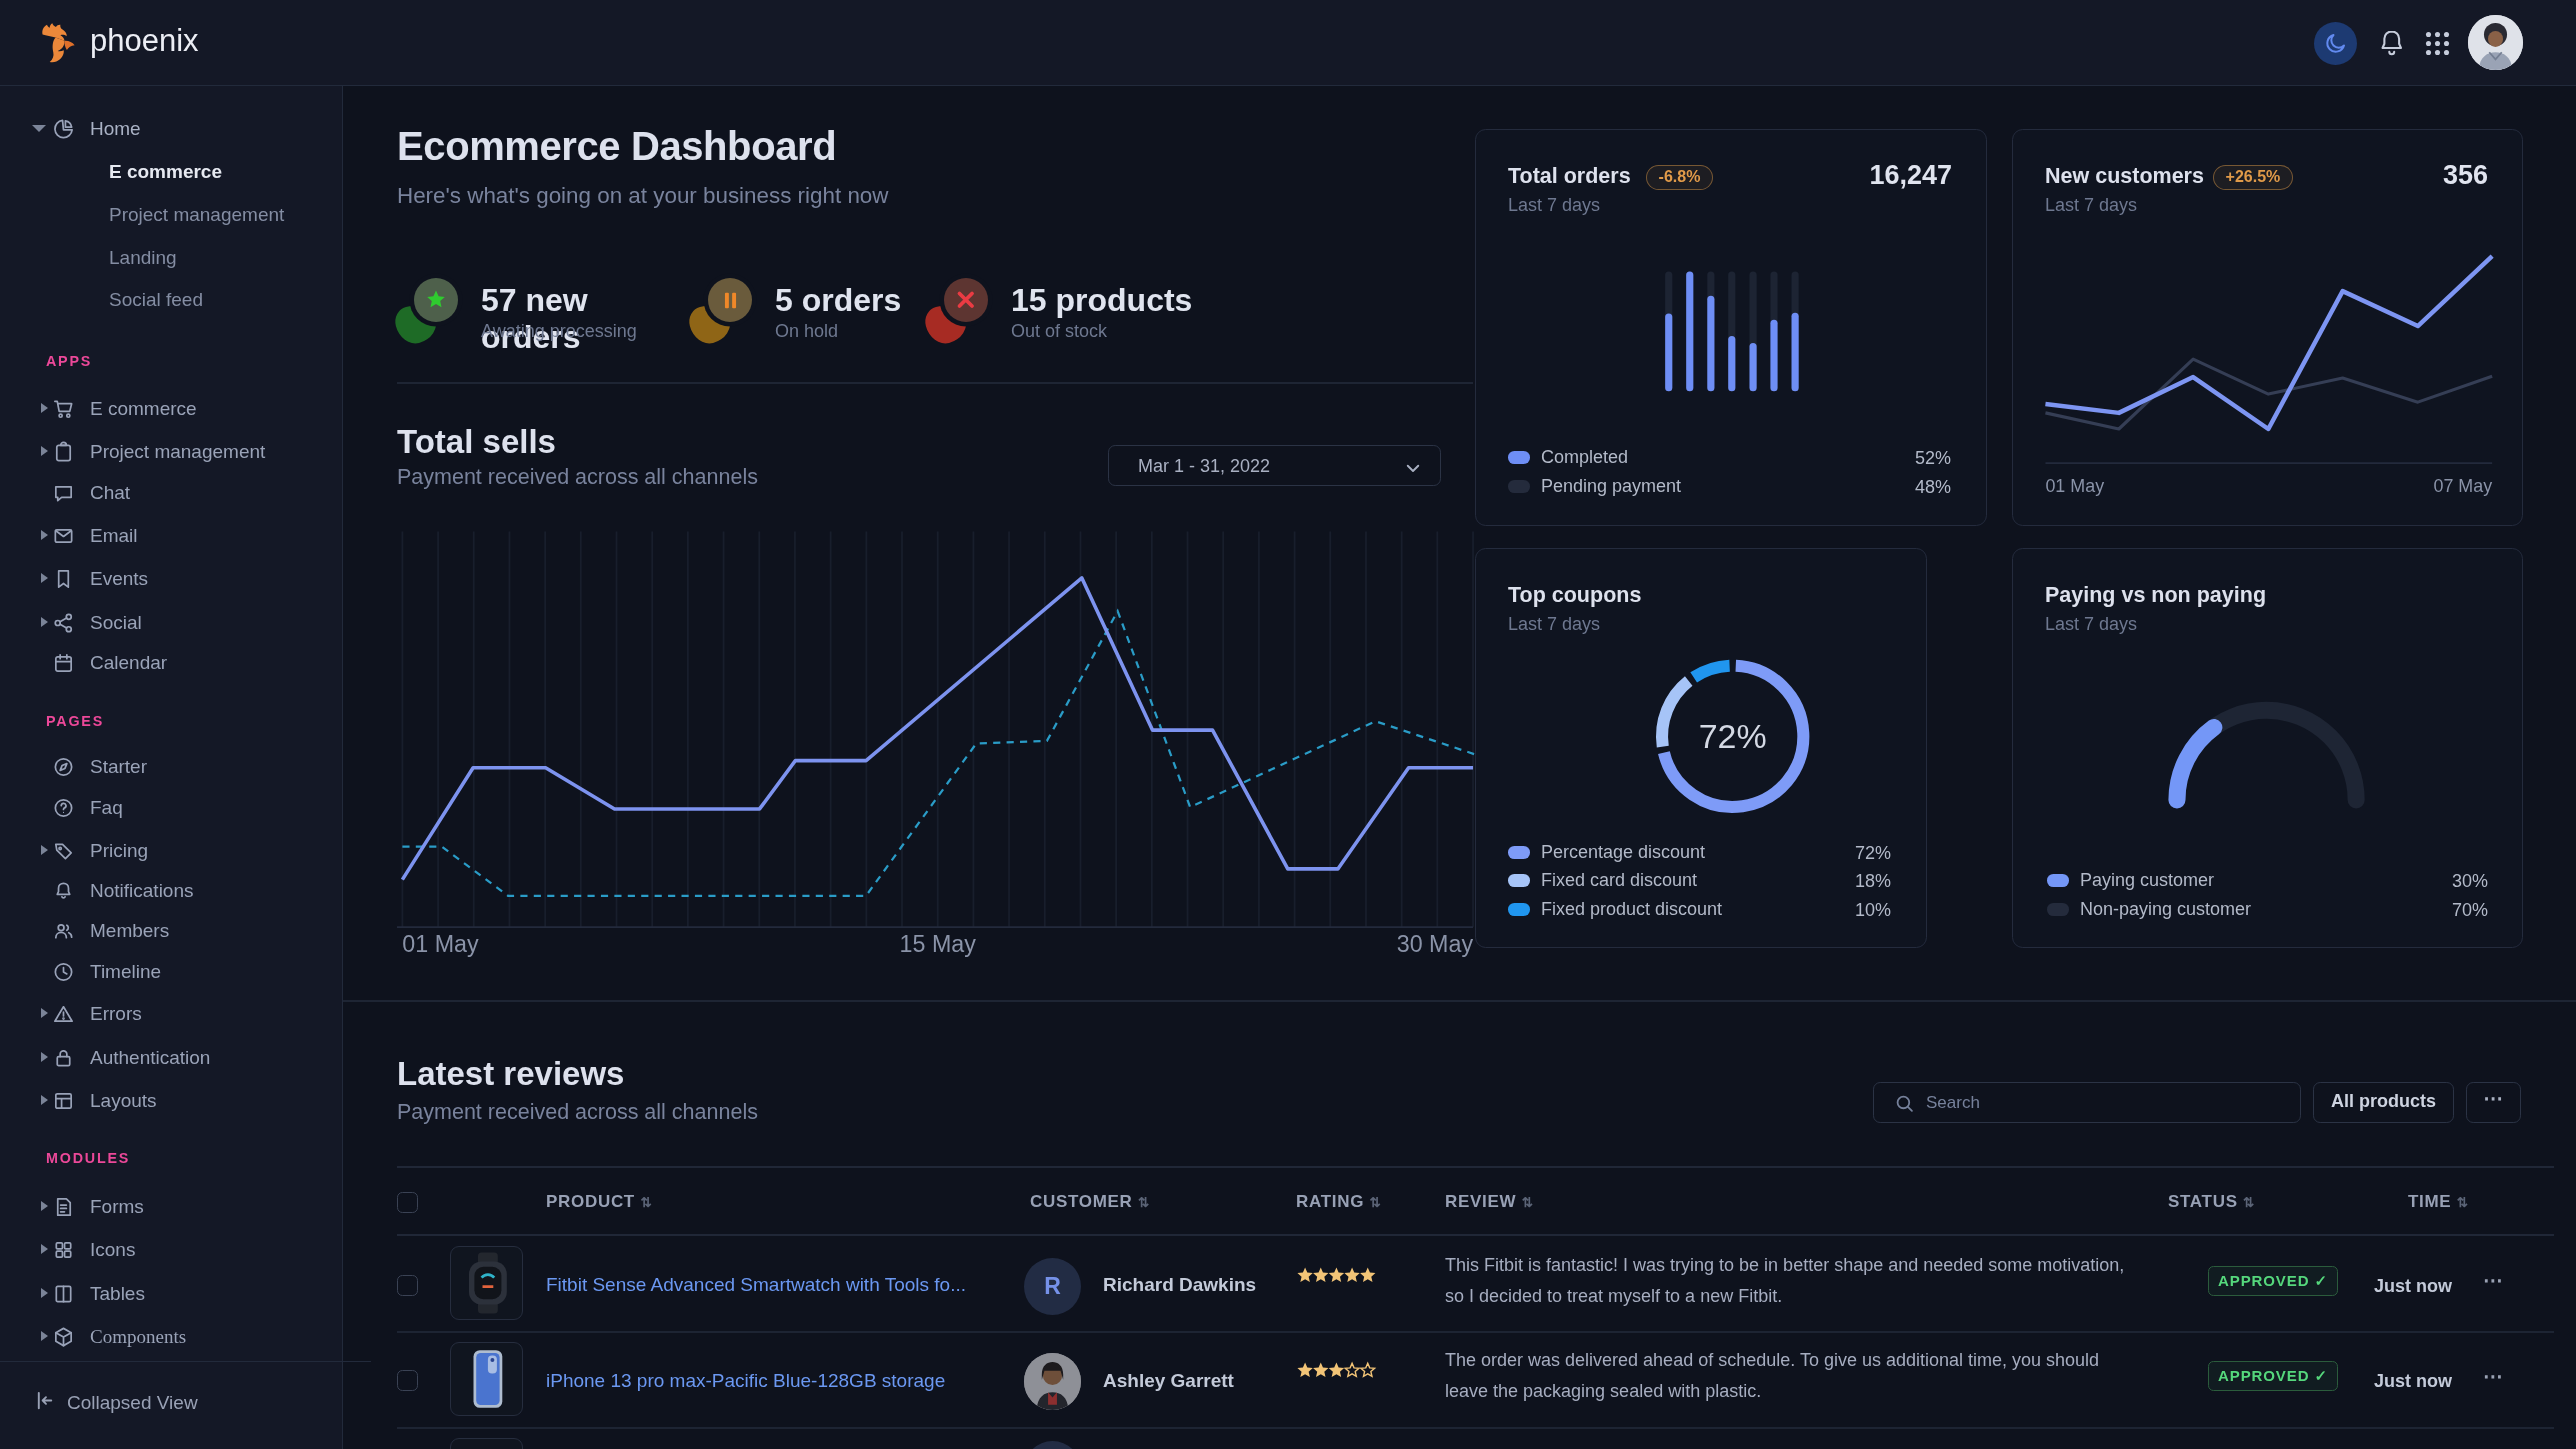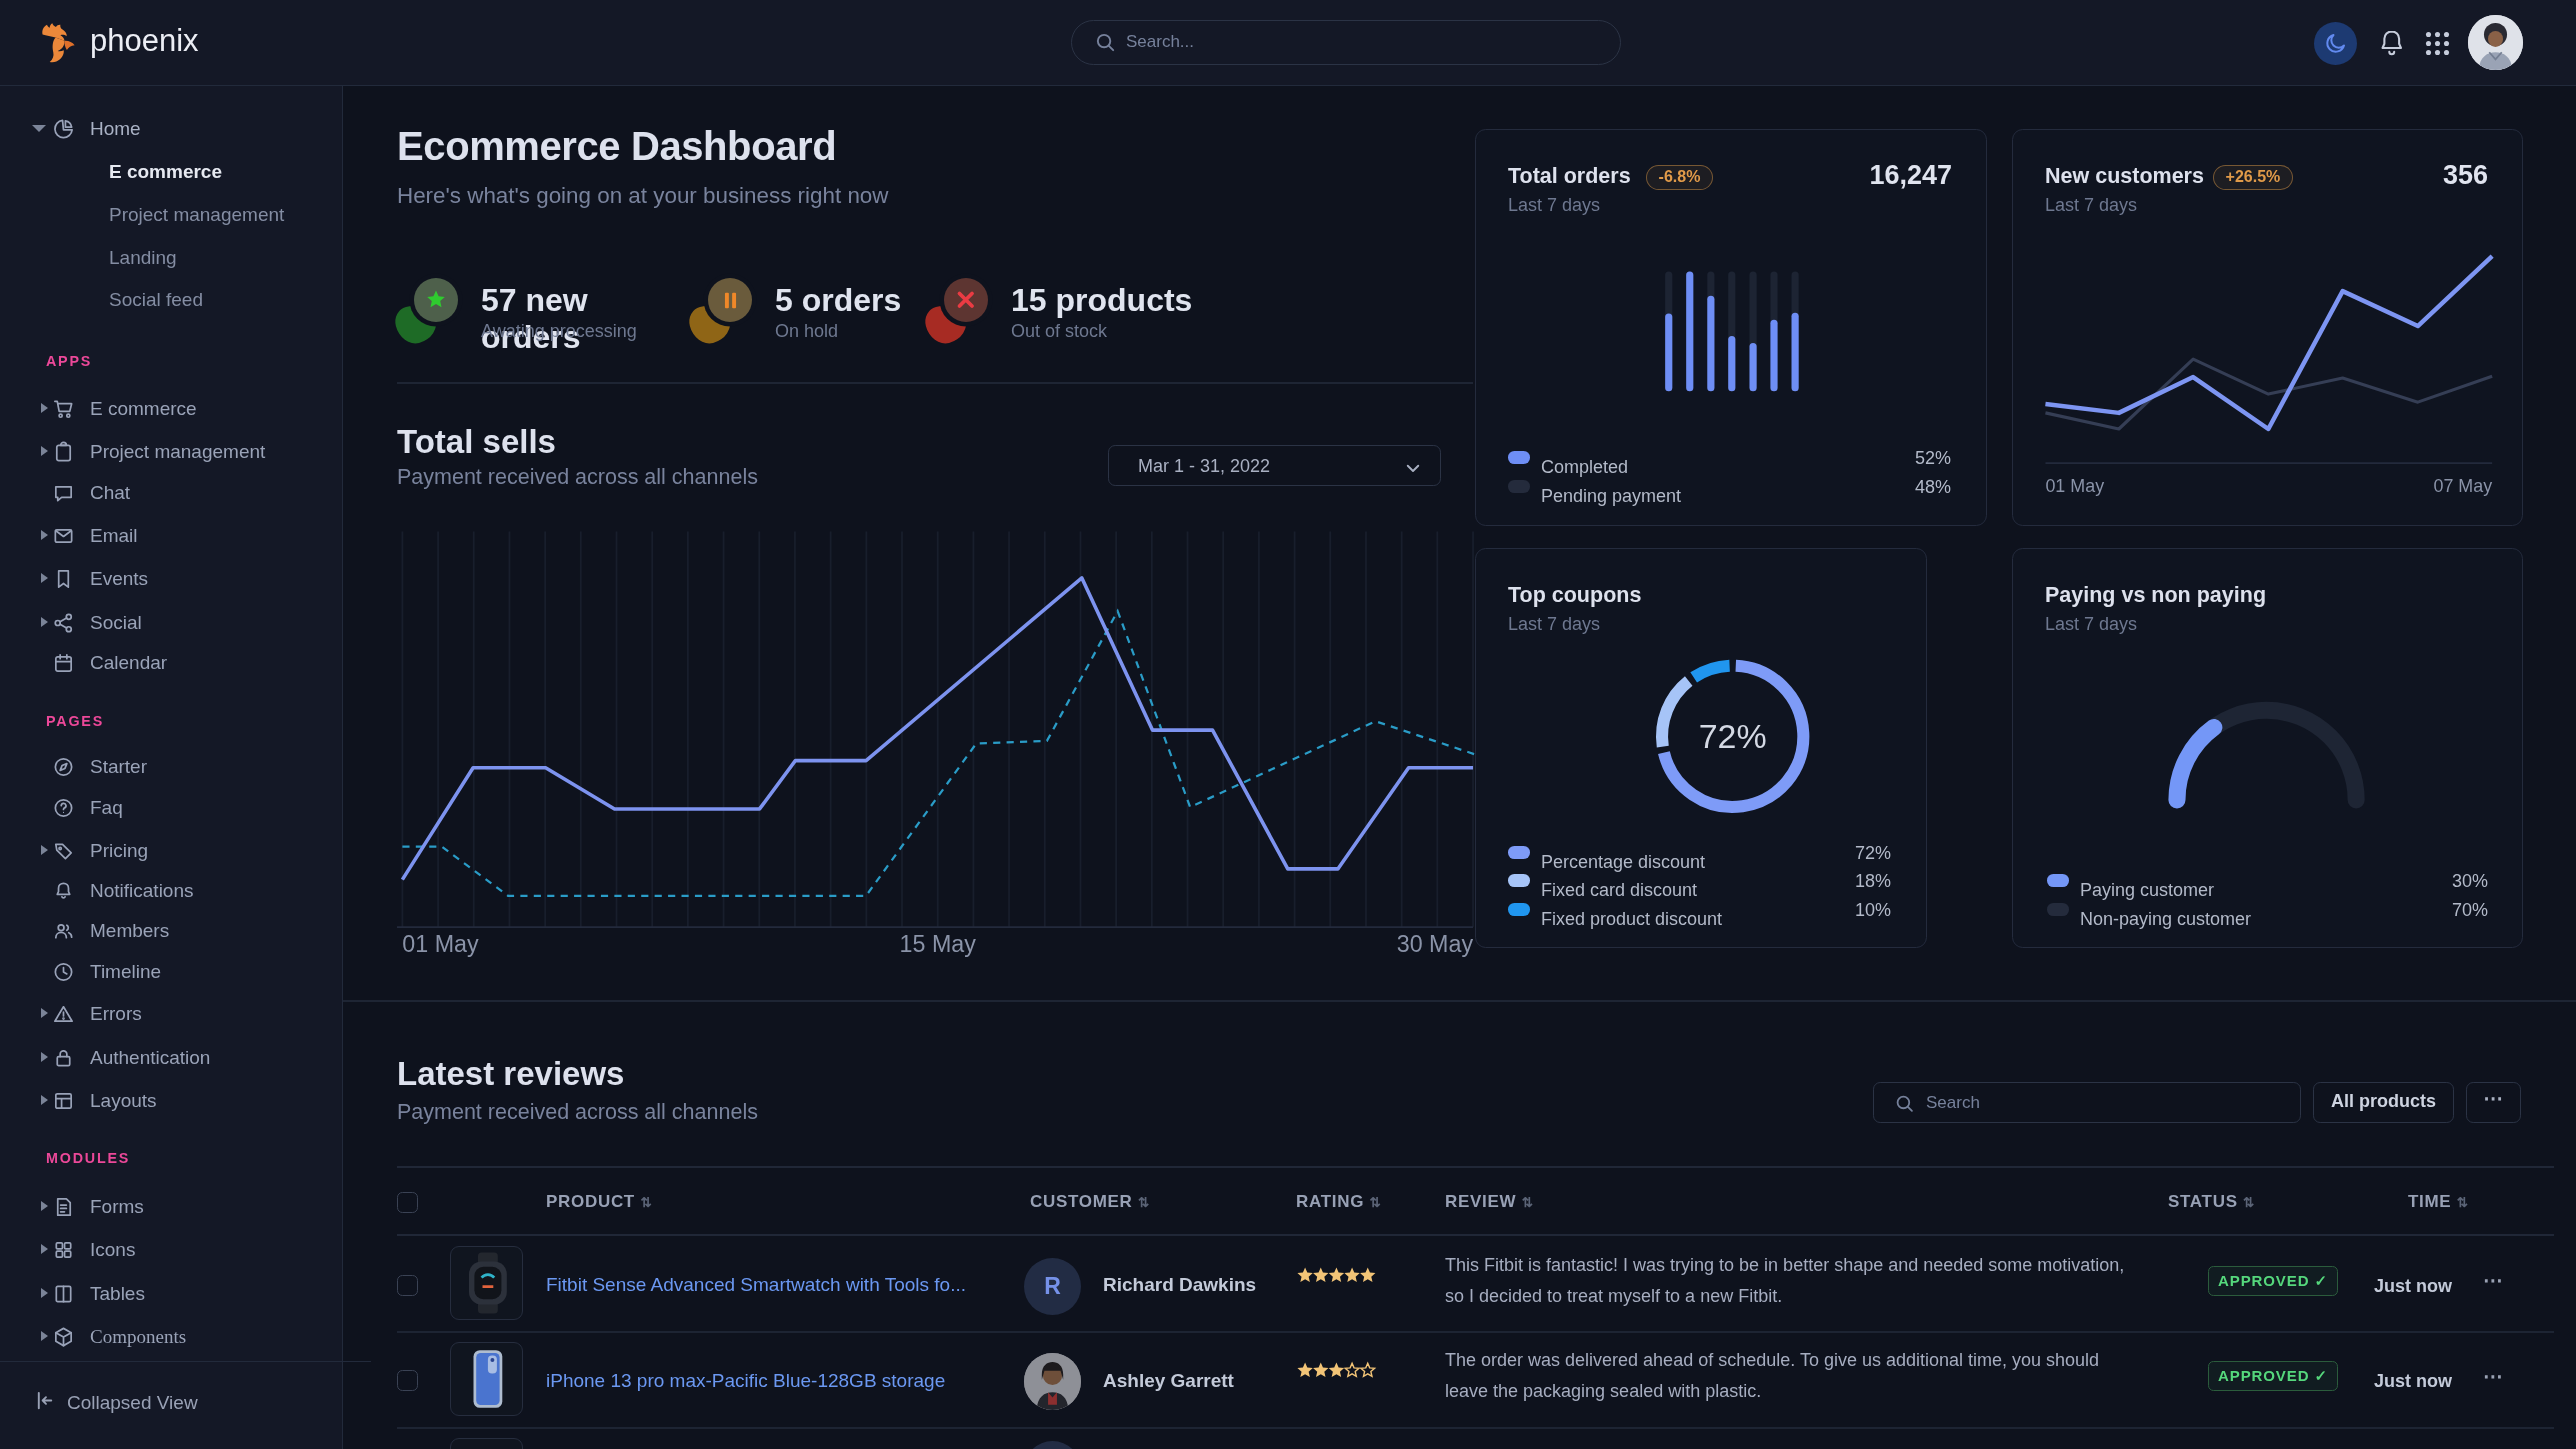--- a/index.html
+++ b/index.html
@@ -39,21 +39,21 @@
   .stat .t1 { position:absolute; left:85px; top:3.6px; font-size:32px; font-weight:700; color:#e0e4ef; }
   .stat .t2 { position:absolute; left:85px; top:43px; font-size:18px; color:#6e7890; }
   
   .card { position:absolute; background:#0f1420; border:1.8px solid #242b3d; border-radius:10.7px; }
   .card .ctitle { position:absolute; left:32px; top:34px; font-size:21.5px; font-weight:700; color:#dde1ed; }
   .card .clast { position:absolute; left:32px; top:65px; font-size:18px; color:#6e7890; }
   .card .cvalue { position:absolute; right:34px; top:30px; font-size:27px; font-weight:700; color:#e0e4ef; }
   .badge-w { position:absolute; top:35px; height:25px; line-height:22.4px; padding:0 11.6px; border:1.8px solid rgba(230,160,74,0.45); border-radius:12.5px; color:#e09a49; font-size:16px; font-weight:700; background:rgba(230,160,74,0.07); }
   .leg-row { position:absolute; height:23px; }
   .leg-sw { position:absolute; left:0; top:5.4px; width:22.4px; height:12.5px; border-radius:6.3px; }
-  .leg-tx { position:absolute; left:33px; top:11px; font-size:18px; color:#b3bac9;text-align:center; }
+  .leg-tx { position:absolute; left:33px; top:1px; font-size:18px; color:#b3bac9;text-align:center; }
   .leg-val { position:absolute; right:0; top:1.8px; font-size:18px; color:#b3bac9; }
   
   .btn { position:absolute; border:1.8px solid #2b3345; border-radius:7.2px; background:transparent; }
   
   .th { position:absolute; font-size:17px; font-weight:700; color:#98a1b5; letter-spacing:0.7px; }
   .sorticon { color:#5b6477; font-size:13.4px; }
   .cb { position:absolute; width:20.6px; height:20.6px; border:1.8px solid #3a4254; border-radius:5.4px; background:transparent; }
   .thumb { position:absolute; width:73px; height:74px; border:1.8px solid #262d3e; border-radius:9px; background:#10151f; overflow:hidden; }
   .plink { position:absolute; font-size:19px; color:#6b98f2; font-weight:500; }
   .cname { position:absolute; font-size:19px; font-weight:700; color:#c3cad9; }
@@ -346,27 +346,20 @@
     <div class="thumb" style="left:107px;top:1352px;"></div>
     <div class="abs" style="left:681px;top:1355px;width:57px;height:57px;border-radius:50%;background:#222c44;"></div>
   </div>
   <div id="navbar">
     <svg class="abs" style="left:39px;top:22.4px;" width="41" height="41" viewBox="0 0 46 46">
       <path d="M4 14 C3 9 5 5 9 3 C9.5 4.5 10.5 5.8 12 6.5 C12 4.5 13 2.5 15 1.5 C15.5 3.5 17 5 19 5.5 C20 3.8 22 2.8 24 3 C23.5 5 24.3 7 26 8 C30 10.5 31.5 13 31 16 C29 14.5 26.5 14 24 14.8 C26.5 16 28.3 18.3 28.6 21 L18.5 17.5 C14 16 8 15.5 4 14 Z" fill="#ec883a"></path>
       <path d="M18.5 17.5 L28.6 21 C29 26 26 30.5 21 32.5 C23 33 25.5 32.8 27.8 31.7 C28.3 37 25 42 19.5 44.3 C17 45.3 14.3 45.4 12 44.8 C15.5 42 17 37.8 16 33.8 C15 29.5 14.5 22.5 18.5 17.5 Z" fill="#ec883a"></path>
       <path d="M28.6 21 C33 20.6 37.5 22.5 40 26 C36 26.5 33 28.5 31.3 31.5 C29.5 28.5 28.2 24.8 28.6 21 Z" fill="#e0702a"></path>
     </svg>
     <div id="logotext">phoenix</div>
-    <div id="searchpill">
-      <svg class="abs" style="left:21.5px;top:10.7px;" width="23" height="23" viewBox="0 0 24 24" fill="none" stroke="#76819b" stroke-width="2" stroke-linecap="round">
-          <circle cx="10.5" cy="10.5" r="6.5"></circle>
-          <line x1="15.5" y1="15.5" x2="20" y2="20"></line>
-        </svg>
-      <div class="ph">Search...</div>
-    </div>
     <div id="moonbtn">
       <svg class="abs" style="left:9.8px;top:9px;" width="24" height="24" viewBox="0 0 24 24" fill="none" stroke="#628af0" stroke-width="2" stroke-linecap="round" stroke-linejoin="round">
           <path d="M20 14.5 A 8.5 8.5 0 1 1 9.5 4 A 7 7 0 0 0 20 14.5 Z"></path>
         </svg>
     </div>
     <svg class="abs" style="left:2377px;top:27px;" width="29.5" height="31" viewBox="0 0 24 24" fill="none" stroke="#c6ccdb" stroke-width="1.7" stroke-linecap="round" stroke-linejoin="round">
         <path d="M12 3 C8.7 3 6 5.7 6 9 L6 13 L4.5 16.5 L19.5 16.5 L18 13 L18 9 C18 5.7 15.3 3 12 3 Z"></path>
         <path d="M10 19.5 a2 2 0 0 0 4 0"></path>
       </svg>
     <svg class="abs" style="left:2424px;top:29.5px;" width="27" height="27" viewBox="0 0 36 36">

